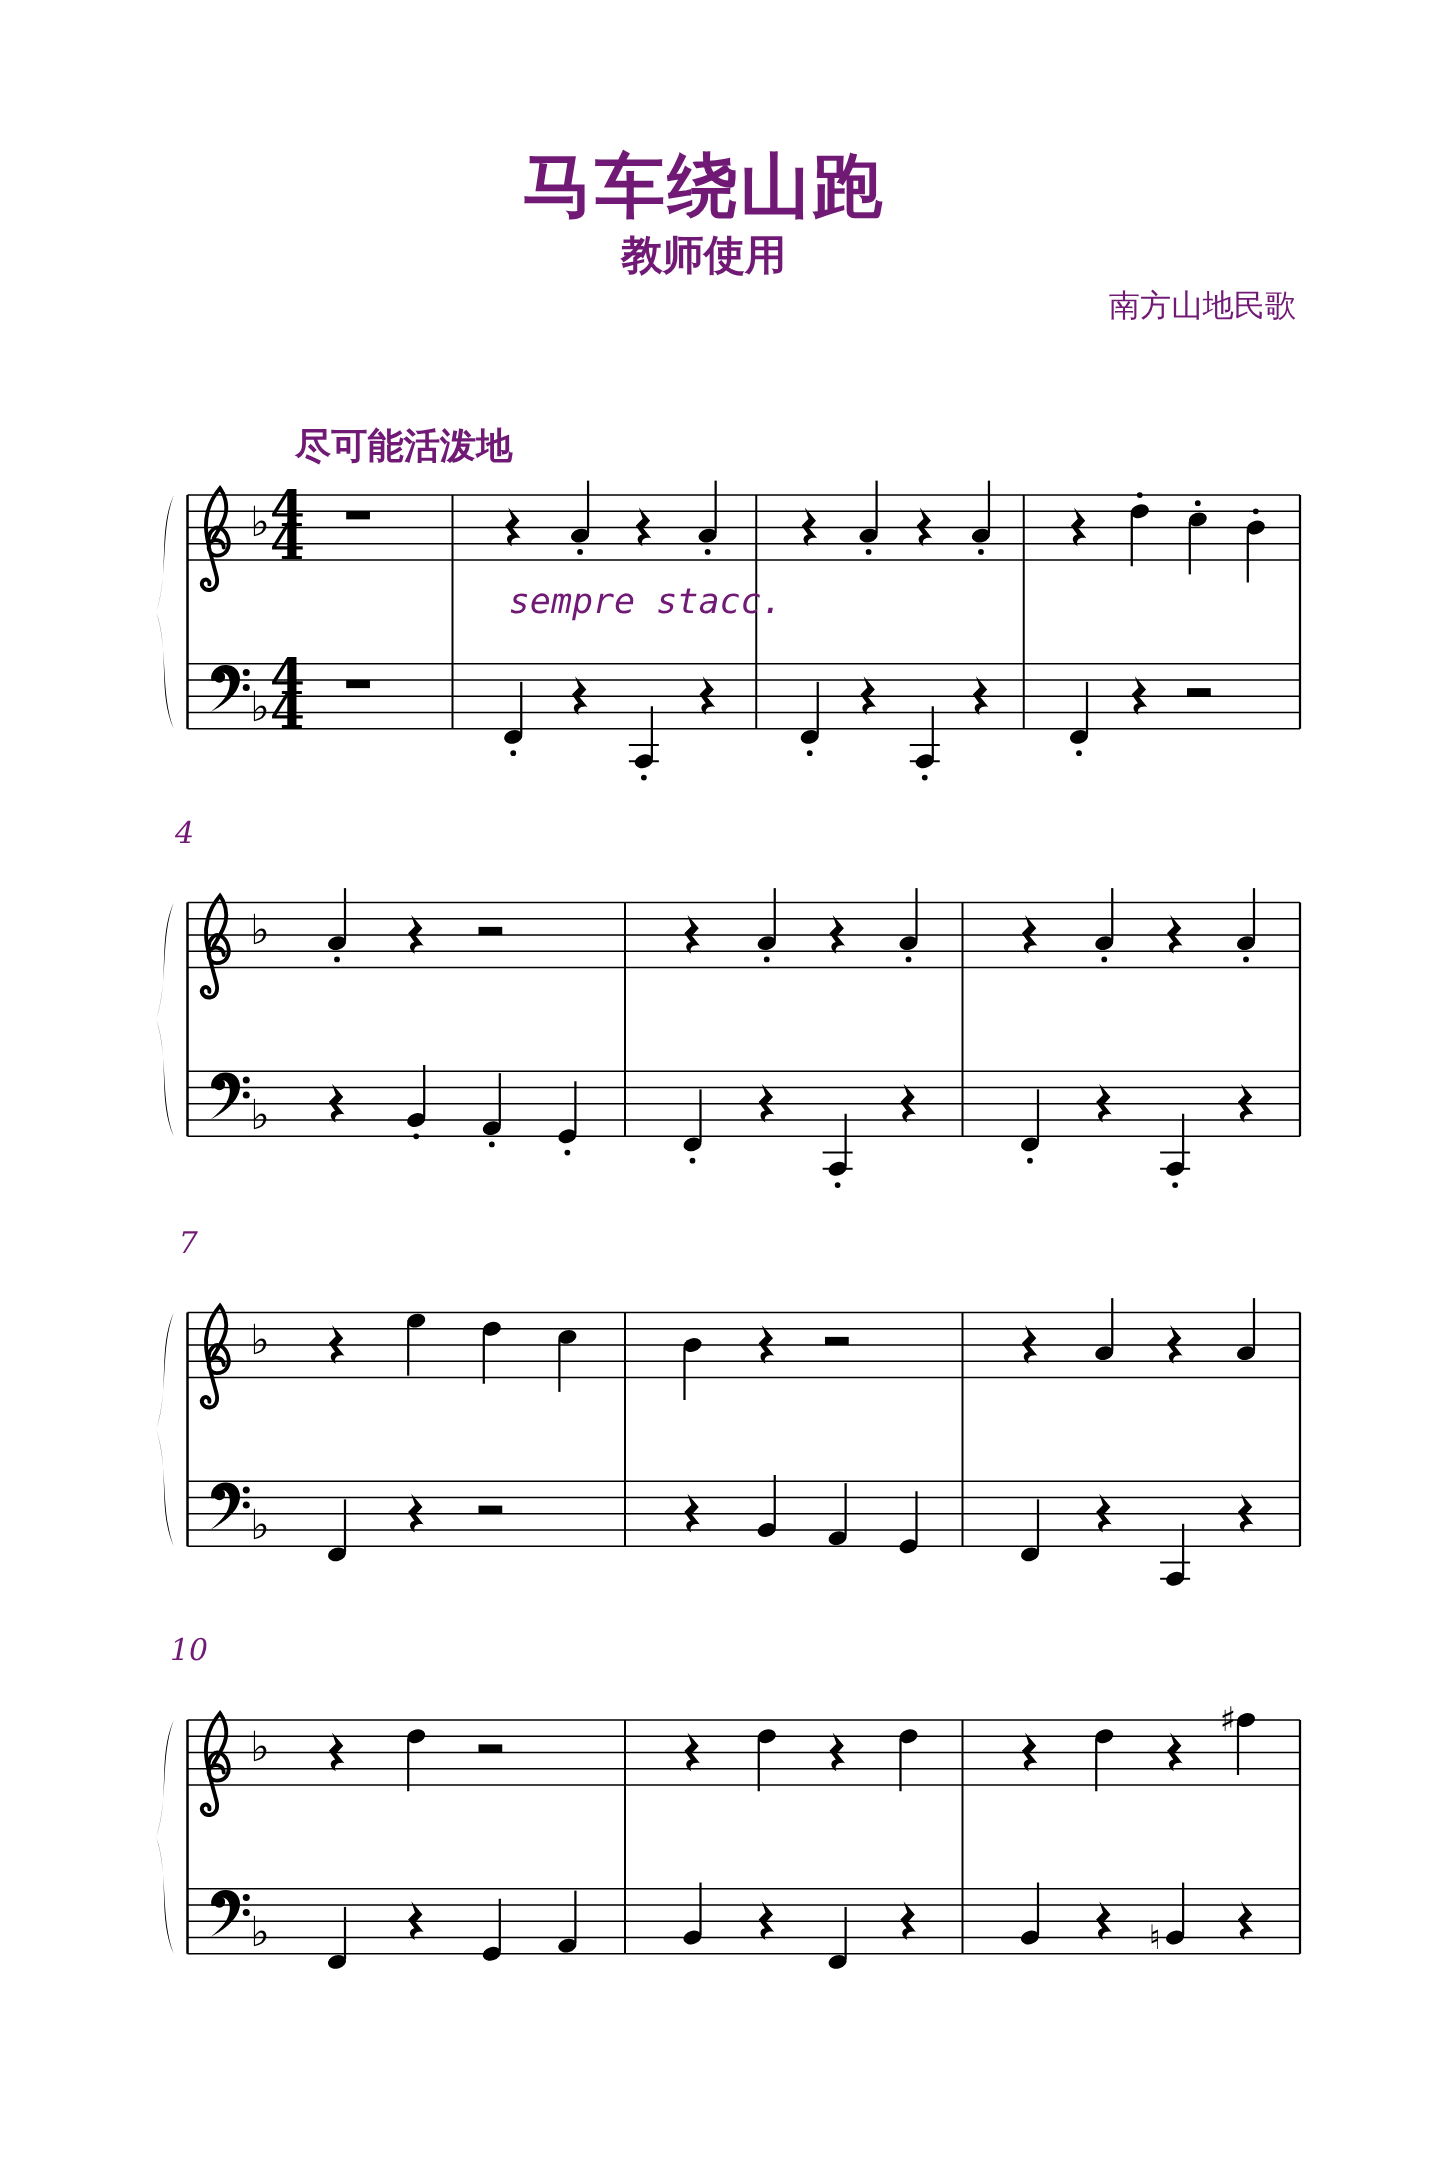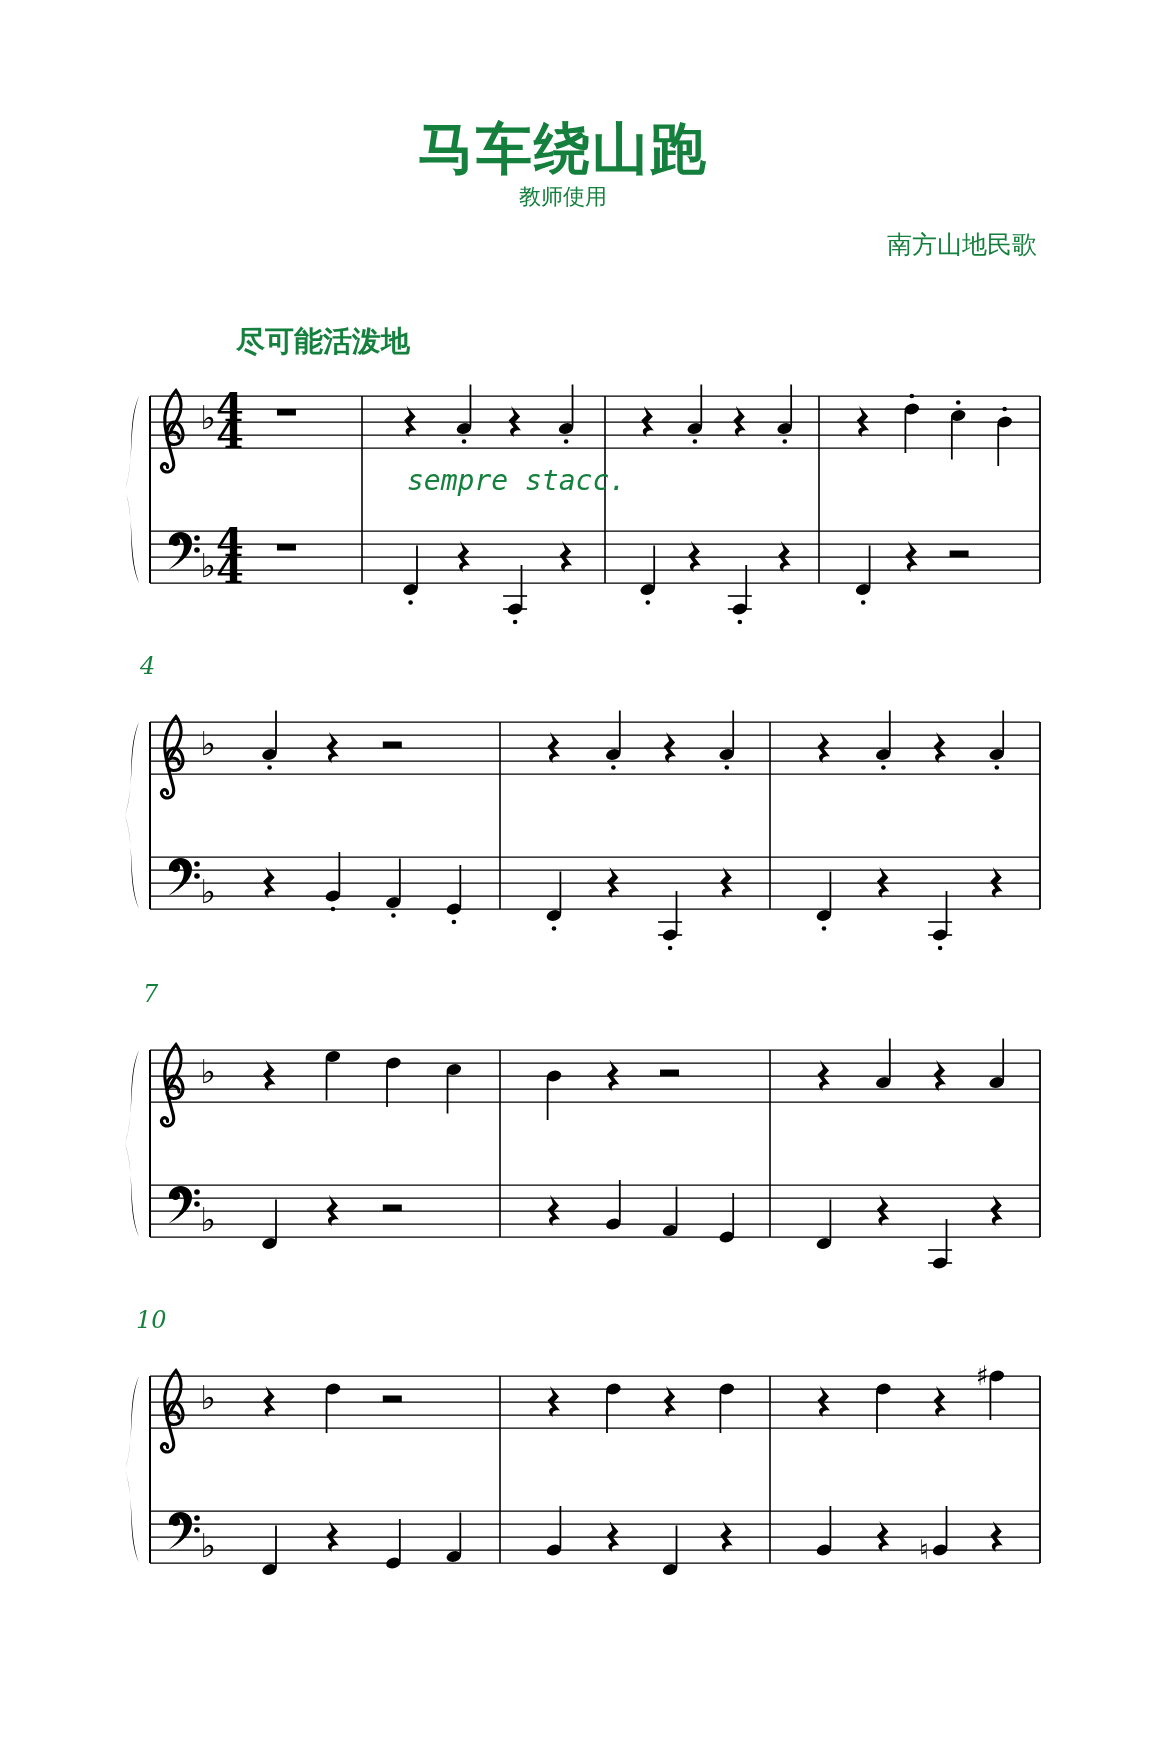--- a/index.html
+++ b/index.html
@@ -5,25 +5,25 @@
   html,body{margin:0;padding:0;background:#e8e8e8;}
   .page{
     position:relative;
     width:1160px;height:1744px;
     background:#ffffff;
     font-family:"Liberation Sans",sans-serif;
     color:#111;
     overflow:hidden;
   }
   #score-svg{position:absolute;left:0;top:0;}
-  .txt{position:absolute;white-space:nowrap;color:#15803d;}
+  .txt{position:absolute;white-space:nowrap;color:#701a75;}
   .title{left:0;top:112px;width:1126px;text-align:center;font-size:56px;font-weight:600;letter-spacing:2px;}
-  .subtitle{left:0;top:182px;width:1126px;text-align:center;font-size:22px;font-weight:400;}
+  .subtitle{left:0;top:182px;width:1126px;text-align:center;font-size:33px;font-weight:700;}
   .composer{right:123px;top:228px;font-size:25px;}
-  .tempo{left:236px;top:322px;font-size:29px;font-weight:bold;}
+  .tempo{left:236px;top:337px;font-size:29px;font-weight:bold;}
   .sempre{left:391px;top:464px;font-size:28px;font-style:italic;font-family:"DejaVu Sans Mono",monospace;margin-left:16px;}
   .mnum{font-size:24px;font-style:italic;font-family:"DejaVu Serif",serif;}
   .mnum.n1{left:140px;top:652px;}
   .mnum.n2{left:143px;top:980px;}
   .mnum.n3{left:136px;top:1306px;font-style:italic;}
 </style>
 </head>
 <body>
 
 <div class="page">

